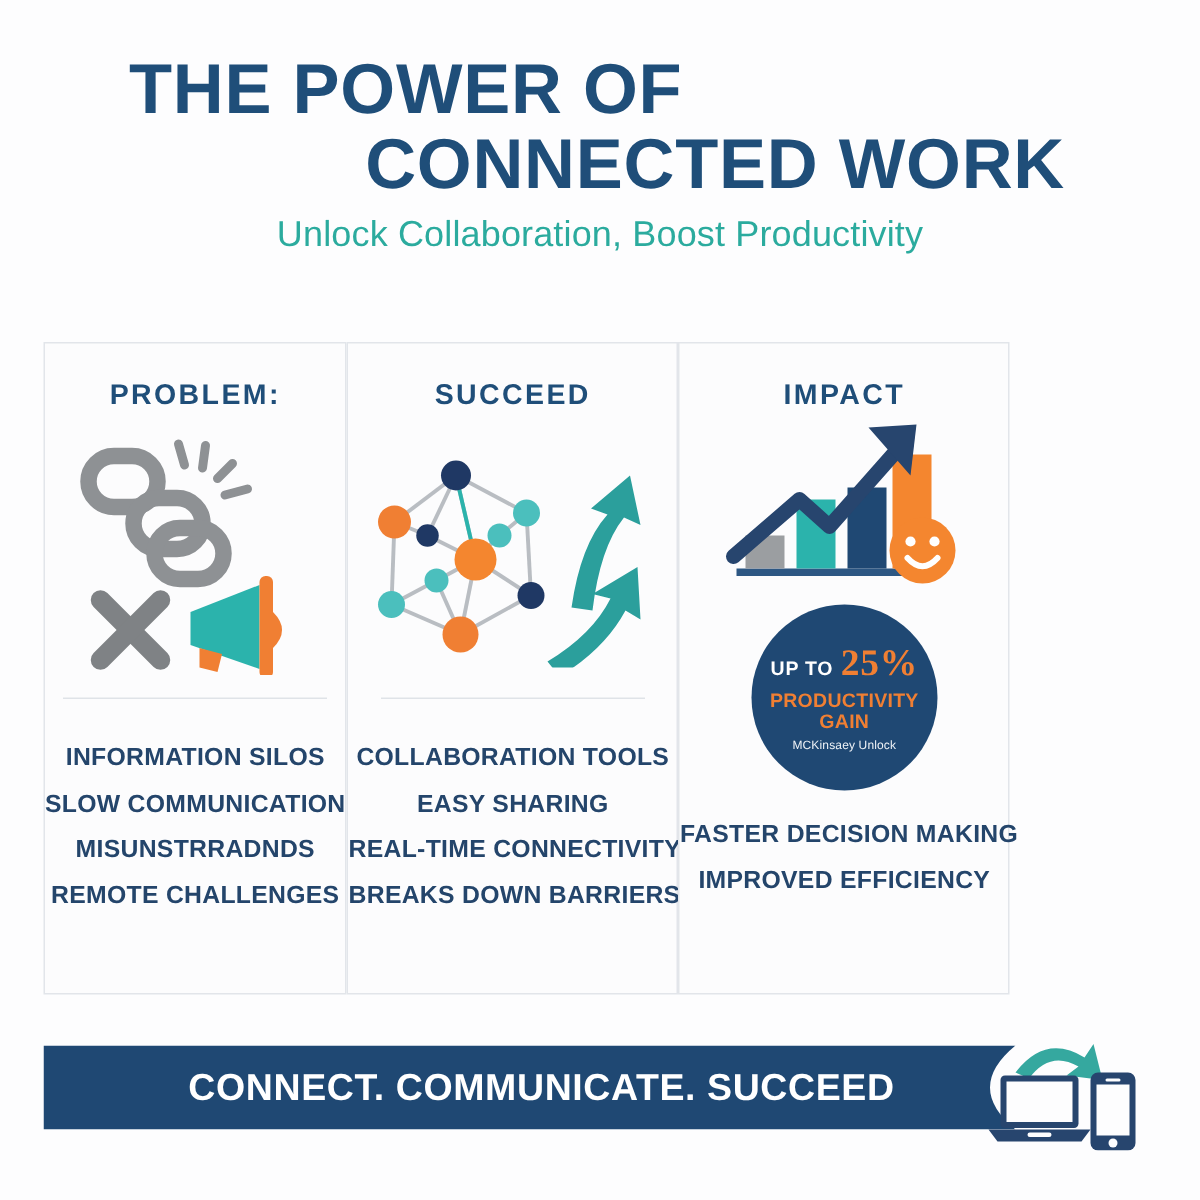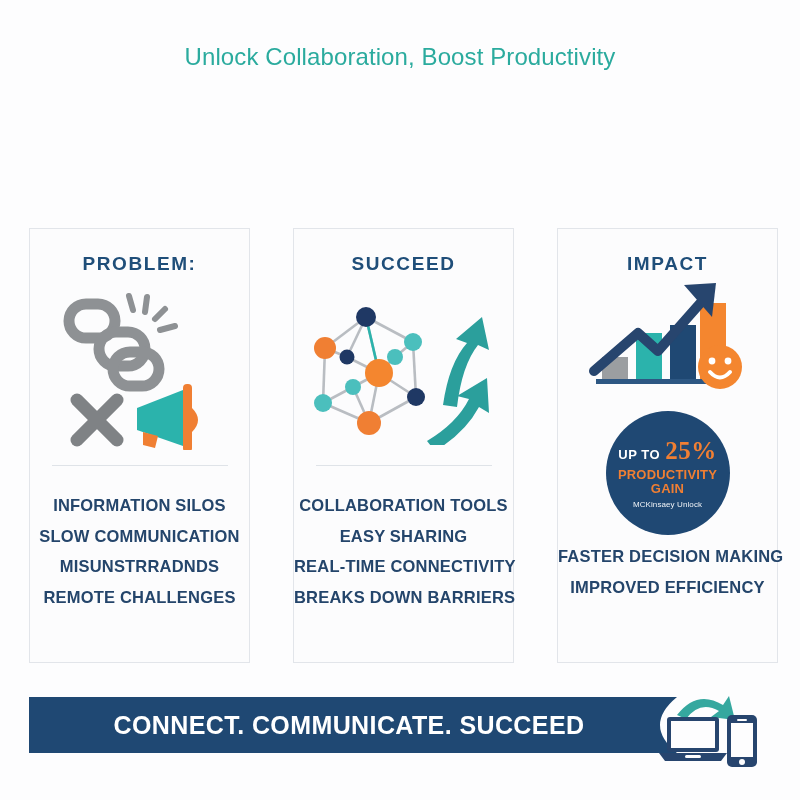--- a/index.html
+++ b/index.html
@@ -44,21 +44,21 @@
     font-size: 24px;
     margin-top: 9px;
     letter-spacing: 0.1px;
   }
 
   
   .cards {
     position: absolute;
     top: 228px;
     left: 29px;
-    width: 749px;
+    width: 644px;
     height: 435px;
     display: flex;
     justify-content: space-between;
   }
   .card {
     width: 221px;
     height: 435px;
     box-sizing: border-box;
     border: 1px solid #e2e5ea;
     background: #fcfcfd;
@@ -99,21 +99,21 @@
     line-height: 1;
     padding: 7px 0;
     white-space: nowrap;
   }
 
   
   .card-impact .icon-area { height: 120px; }
   .card-impact .badge-area {
     height: 140px;
     display: flex;
-    align-items: flex-end;
+    align-items: center;
     justify-content: center;
   }
   .card-impact .bullets { margin-top: 6px; }
 
   .badge {
     width: 124px;
     height: 124px;
     border-radius: 50%;
     background: #1f4873;
     color: #fff;
@@ -156,21 +156,21 @@
   .footer {
     position: absolute;
     left: 29px;
     top: 697px;
     width: 742px;
     height: 56px;
   }
   .footer-svg { display: block; }
   .footer-text {
     position: absolute;
-    left: 0;
+    left: 12px;
     top: 0;
     width: 640px;
     height: 56px;
     display: flex;
     align-items: center;
     justify-content: center;
     color: #ffffff;
     font-size: 25px;
     font-weight: bold;
     letter-spacing: 0.4px;
@@ -179,20 +179,24 @@
   .footer-devices {
     position: absolute;
     right: 6px;
     top: -12px;
   }
 </style>
 </head>
 <body>
 
 <div class="header">
+  <div class="title">
+    <span class="line1">THE POWER OF</span>
+    <span class="line2">CONNECTED WORK</span>
+  </div>
   <div class="subtitle">Unlock Collaboration, Boost Productivity</div>
 </div>
 
 <div class="cards">
 
   <div class="card card-problem">
     <div class="card-title">PROBLEM:</div>
     <div class="icon-area">
       <svg width="170" height="160" viewBox="0 0 170 160">
 

